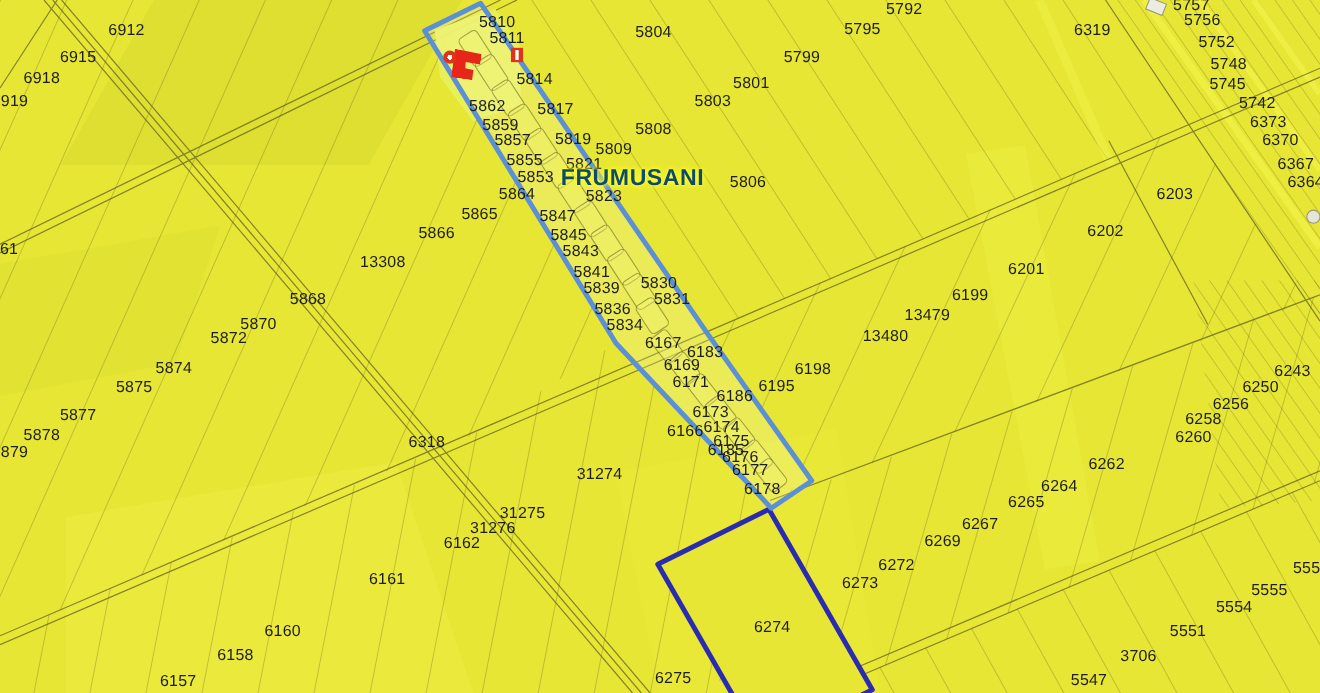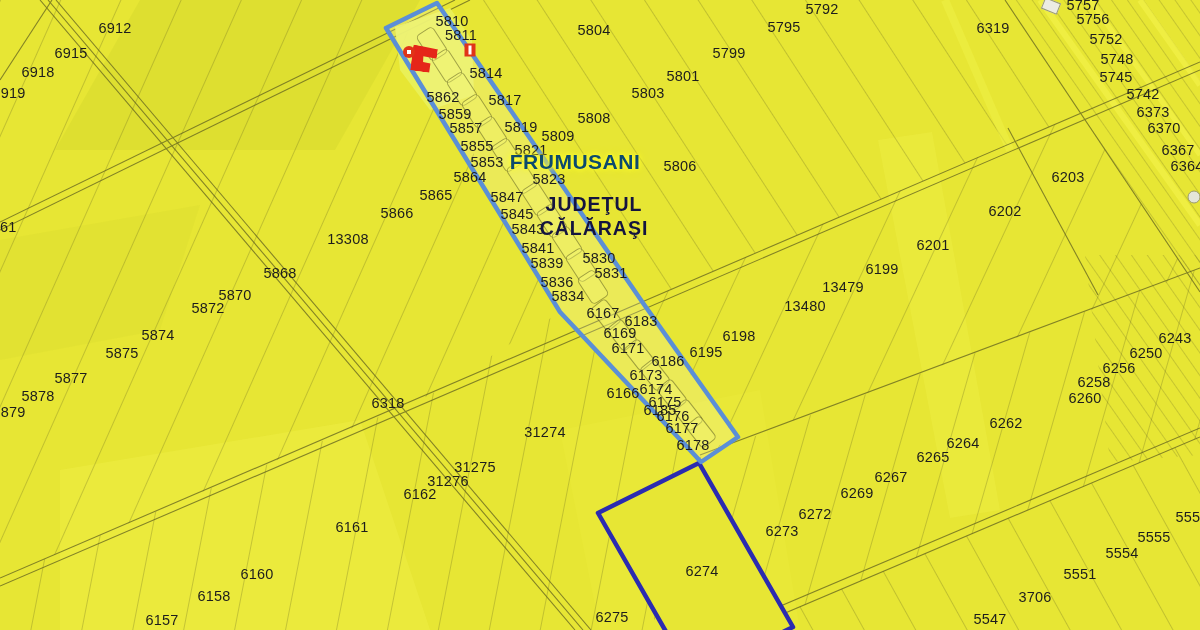--- a/index.html
+++ b/index.html
@@ -233,22 +233,18 @@
       <div class="plabel" style="left: 420px; top: 494px;">6162</div>
       <div class="plabel" style="left: 352px; top: 527px;">6161</div>
       <div class="plabel" style="left: 257px; top: 574px;">6160</div>
       <div class="plabel" style="left: 214px; top: 596px;">6158</div>
       <div class="plabel" style="left: 162px; top: 620px;">6157</div>
       <div class="plabel" style="left: 702px; top: 571px;">6274</div>
       <div class="plabel" style="left: 612px; top: 617px;">6275</div>
     </div>
 
   <div class="place-label" style="color: #0c4a6e;">FRUMUSANI</div>
-  <div class="county" style="color: rgb(20, 20, 63);">
-    <div>JUDEŢUL</div>
-    <div>CĂLĂRAŞI</div>
-  </div>
 <div class="icn ic-red-building" style="left: 424px; top: 59px;"></div>
     <div class="icn ic-red-well" style="left: 409px; top: 52px;"></div>
     <div class="icn ic-red-church" style="left: 470px; top: 50px;"></div>
     <div class="icn ic-white-building" style="left: 1051px; top: 6px;"></div>
     <div class="icn ic-white-silo" style="left: 1194px; top: 197px;"></div>
   </div>
 
 </body></html>

